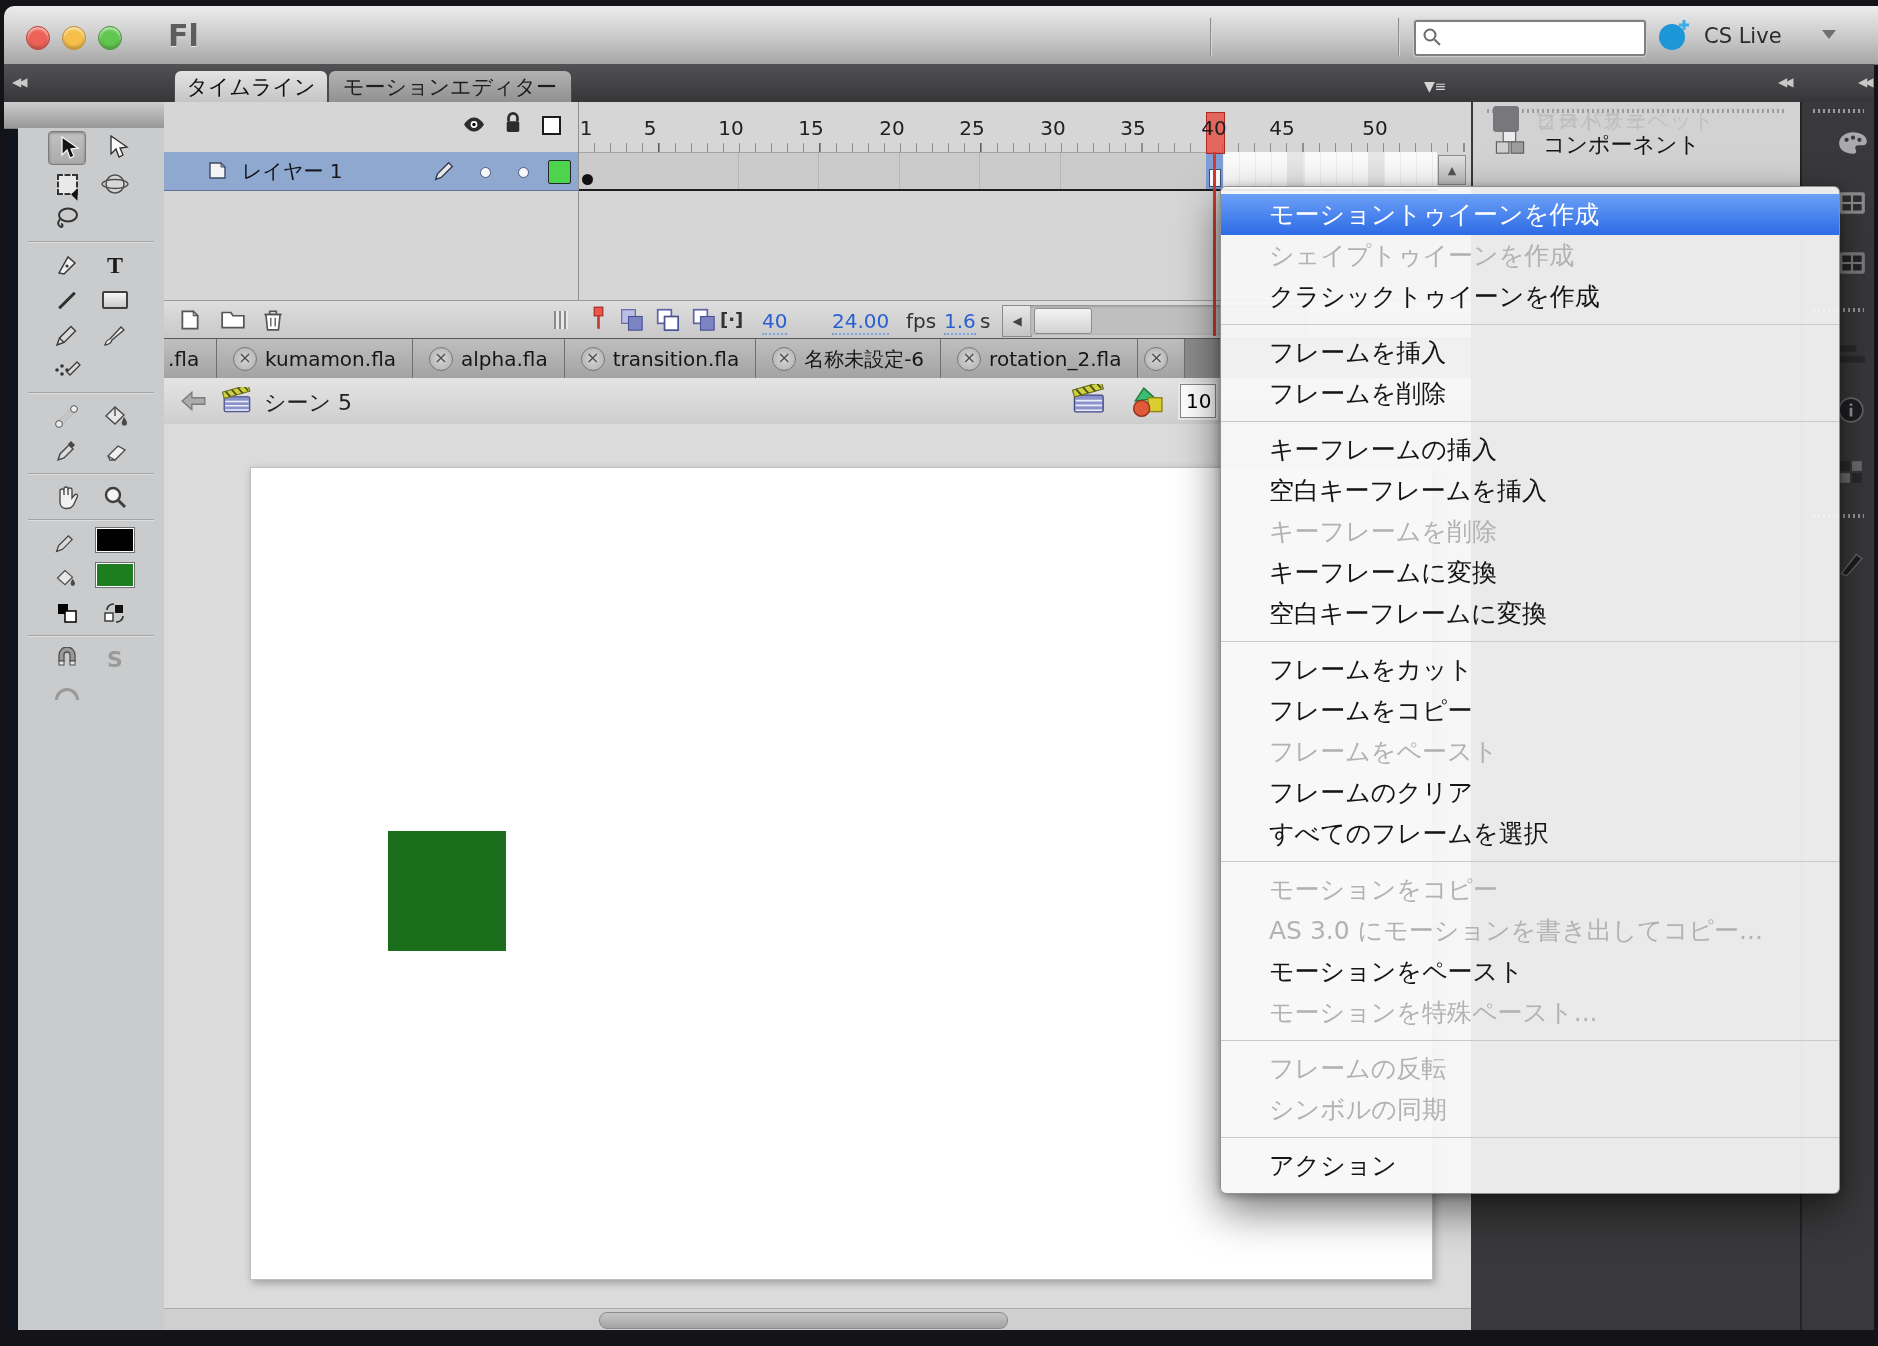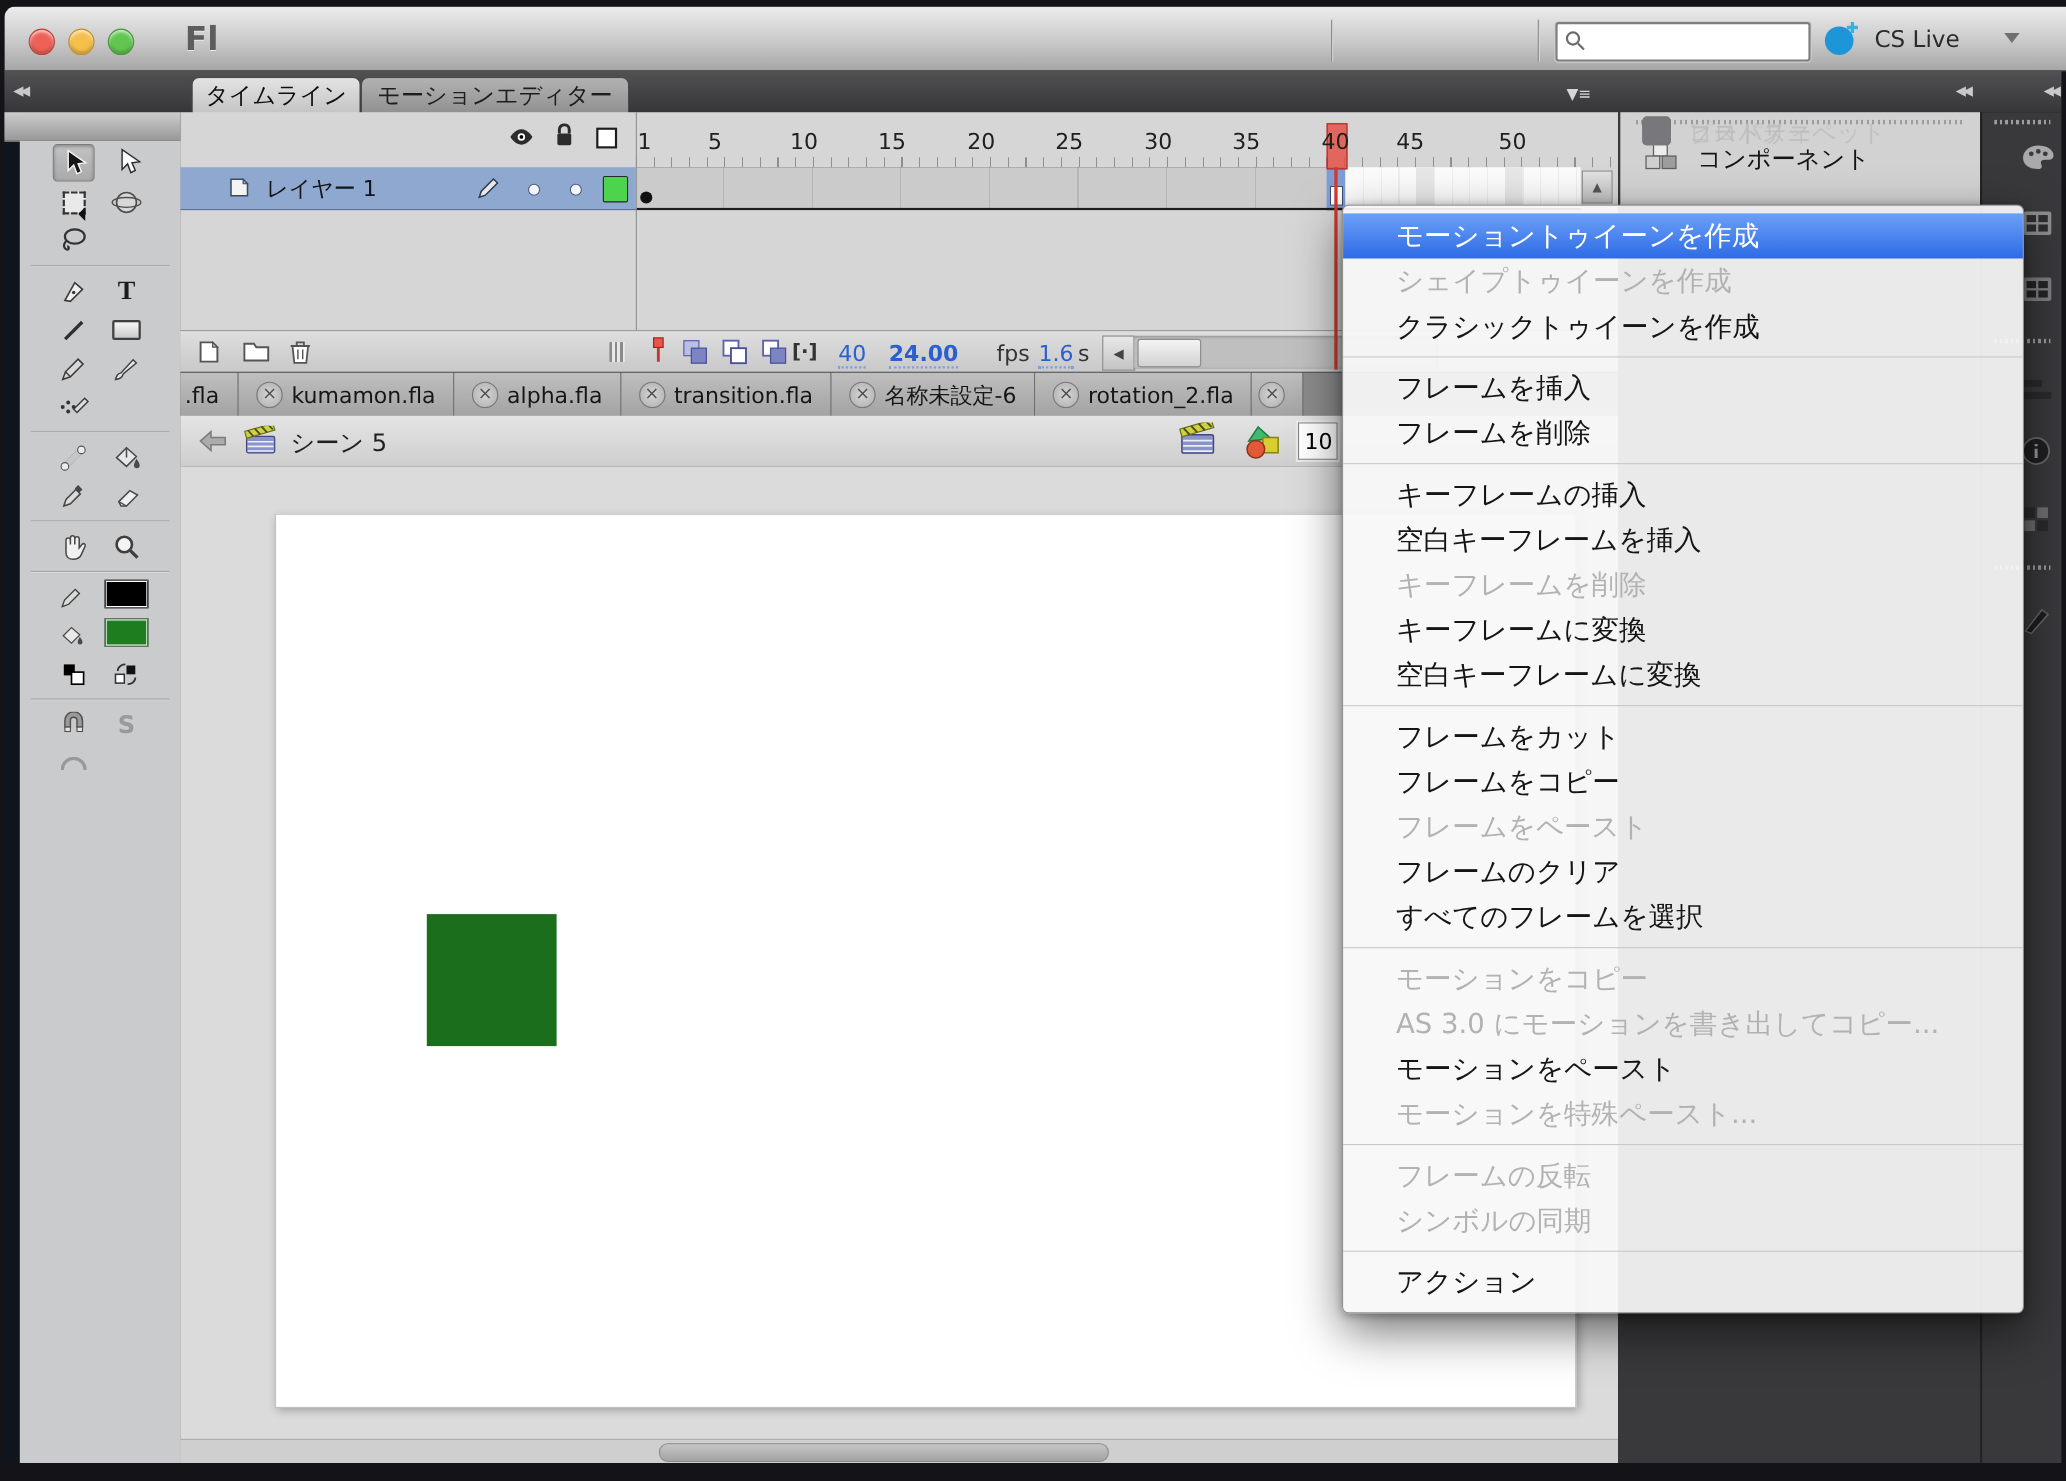--- a/index.html
+++ b/index.html
@@ -89,21 +89,21 @@
   #scrollup-btn{left:1274px;top:53px;width:26px;height:28px;background:linear-gradient(#e2e2e2,#bdbdbd);border:1px solid #8e8e8e;
     color:#555;font-size:11px;display:flex;align-items:center;justify-content:center;}
   #tl-bottombar{left:0;top:198px;width:1307px;height:38px;background:linear-gradient(#dedede,#c8c8c8);border-top:1px solid #9c9c9c;}
   .bbicon{top:7px;}
   #bb-handle{left:390px;top:10px;width:14px;height:18px;
     background:repeating-linear-gradient(90deg,#8a8a8a 0 2px,#e8e8e8 2px 5px);}
   #bb-bracket{left:556px;top:8px;font-size:18px;font-weight:bold;color:#333;}
   .hottext{font-size:20px;color:#2a5fd0;border-bottom:2px dotted #7aa0e0;}
   .bbnum{top:8px;}
   #bb-frame{left:598px;}
-  #bb-fps{left:644px;font-weight:bold;}
+  #bb-fps{left:668px;}
   #bb-fpsunit{left:742px;top:8px;font-size:20px;color:#333;}
   #bb-time{left:780px;}
   #bb-timeunit{left:816px;top:8px;font-size:20px;color:#333;}
   #bb-scrollbtn{left:838px;top:4px;width:28px;height:30px;background:linear-gradient(#e8e8e8,#c4c4c4);border:1px solid #8a8a8a;
     color:#444;font-size:12px;display:flex;align-items:center;justify-content:center;}
   #bb-track{left:866px;top:4px;width:277px;height:30px;background:#bfbfbf;box-shadow:inset 0 1px 3px rgba(0,0,0,.3);}
   #bb-thumb{left:870px;top:7px;width:56px;height:24px;background:linear-gradient(#f4f4f4,#d2d2d2);border:1px solid #8c8c8c;border-radius:3px;}
   
   #doctabs{left:164px;top:338px;width:1307px;height:40px;background:#8c8c8c;border-top:1px solid #585858;display:flex;}
   .doctab{height:100%;display:flex;align-items:center;gap:8px;padding:0 16px;

